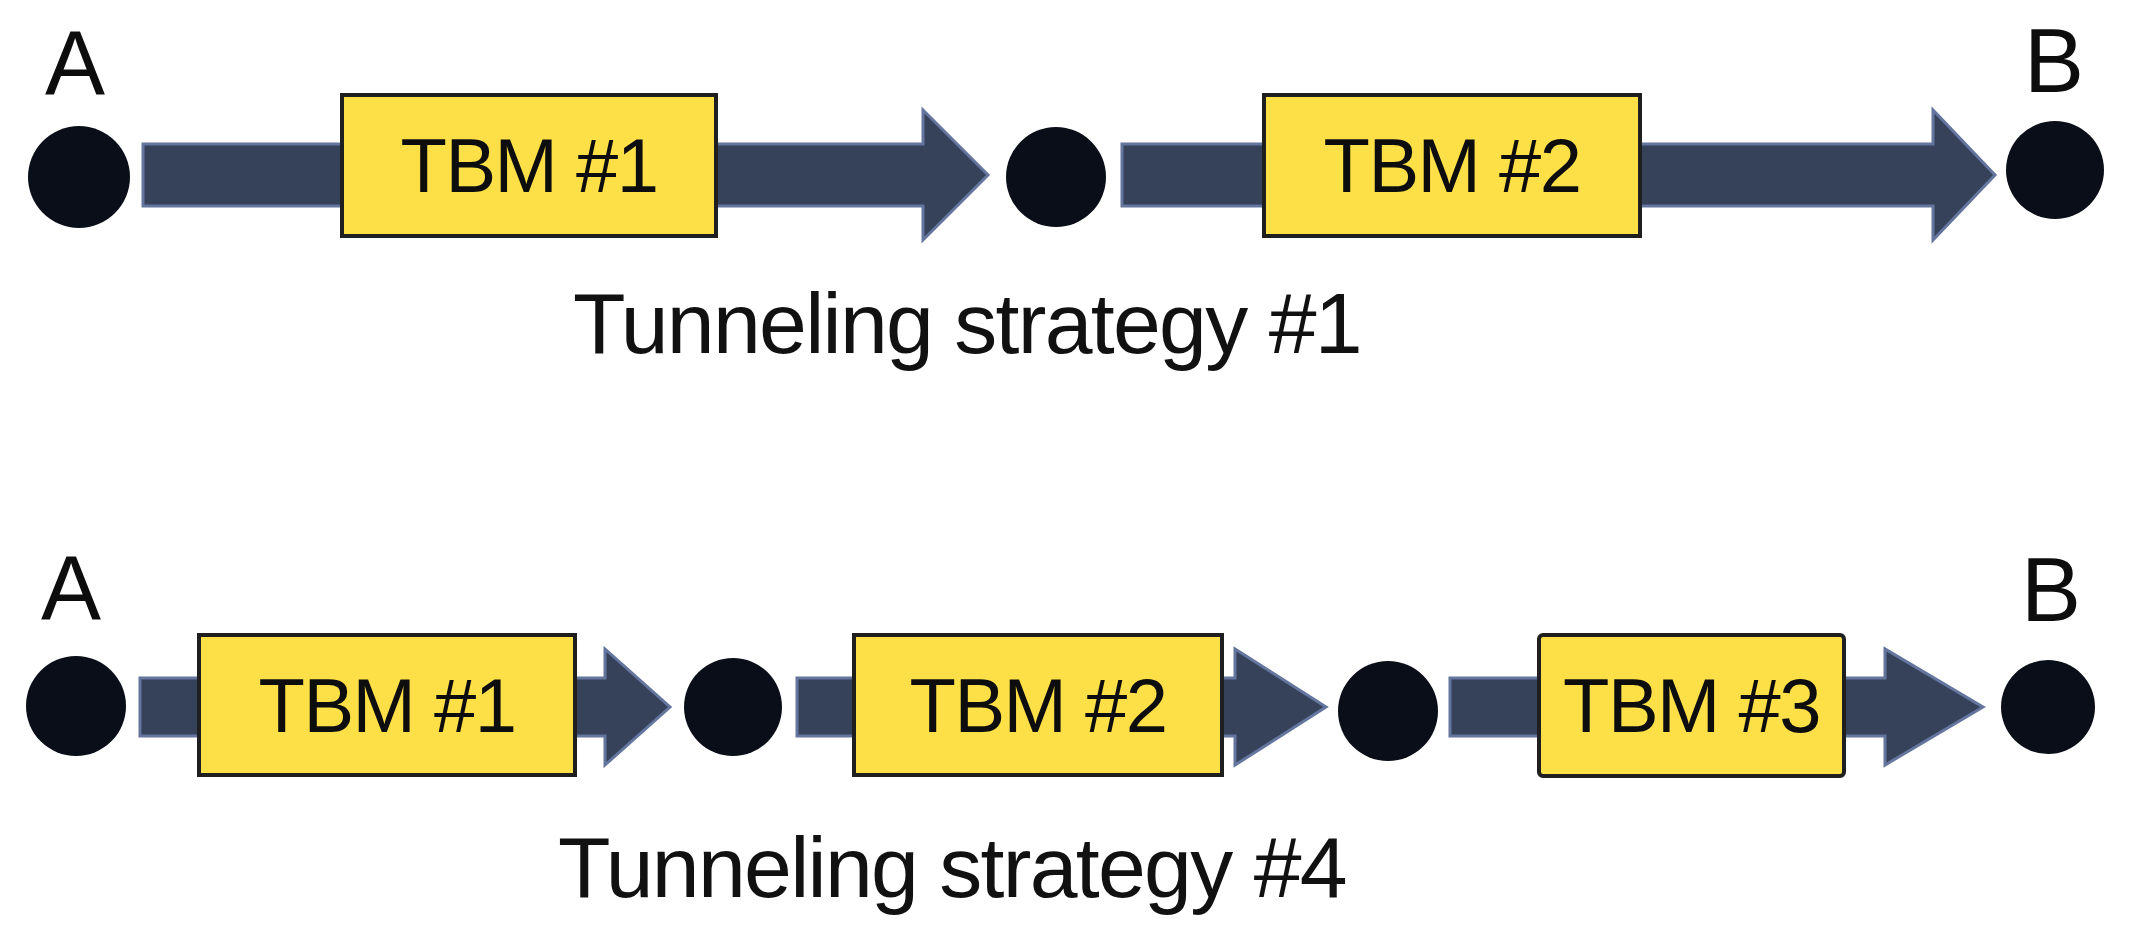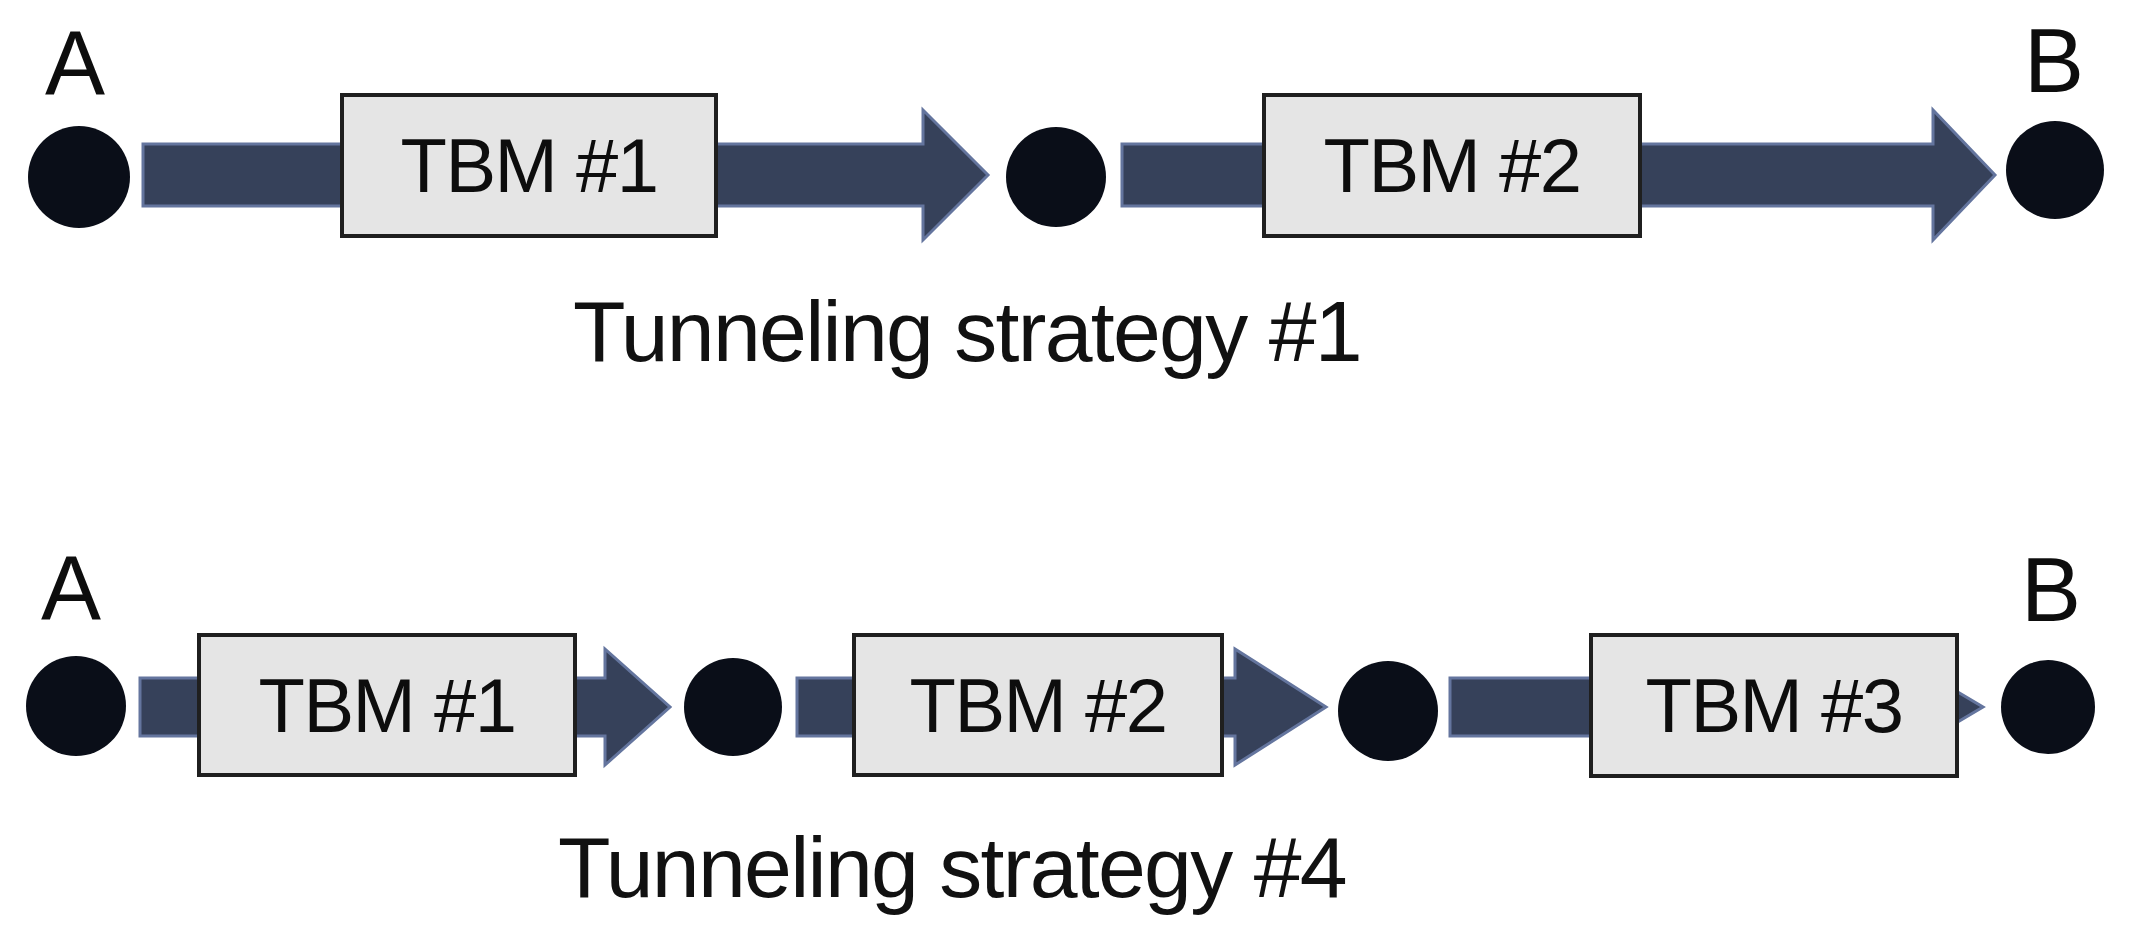--- a/index.html
+++ b/index.html
@@ -18,21 +18,21 @@
     line-height:1.0;
     text-align:center;
     letter-spacing:-0.02em;
     color:#0d0d0d;
   }
   .node{
     background:#0a0e18;
     border-radius:50%;
   }
   .tbm-box{
-    background:#e5e5e5;
+    background:#fde047;
     border:4px solid #1f1f1f;
     box-sizing:border-box;
     display:flex;
     align-items:center;
     justify-content:center;
     font-size:76px;
     letter-spacing:-0.02em;
     white-space:nowrap;
     color:#0d0d0d;
   }
@@ -72,21 +72,21 @@
     </svg>
 
     <div class="abs tbm-box" style="left:1262px;top:93px;width:380px;height:145px;">
       <span>TBM #2</span>
     </div>
 
     <div class="abs node" style="left:2006px;top:121px;width:98px;height:98px;"></div>
 
     <div class="abs endpoint-label" style="left:2003px;top:16px;">B</div>
 
-    <div class="abs caption" style="left:967px;top:288px;">Tunneling strategy #1</div>
+    <div class="abs caption" style="left:967px;top:280px;">Tunneling strategy #1</div>
   </section>
 
   <section>
     <div class="abs endpoint-label" style="left:20px;top:543px;">A</div>
 
     <div class="abs node" style="left:26px;top:656px;width:100px;height:100px;"></div>
 
     <svg class="abs arrow" style="left:140px;top:642px;" width="532" height="130" viewBox="0 0 532 130">
       <polygon points="0,36 465,36 465,7 530,65 465,123 465,94 0,94"></polygon>
     </svg>
@@ -104,21 +104,21 @@
     <div class="abs tbm-box" style="left:852px;top:633px;width:372px;height:144px;">
       <span>TBM #2</span>
     </div>
 
     <div class="abs node" style="left:1338px;top:661px;width:100px;height:100px;"></div>
 
     <svg class="abs arrow" style="left:1450px;top:642px;" width="535" height="130" viewBox="0 0 535 130">
       <polygon points="0,36 435,36 435,7 533,65 435,123 435,94 0,94"></polygon>
     </svg>
 
-    <div class="abs tbm-box" style="left:1589px;top:633px;width:370px;height:145px;">
+    <div class="abs tbm-box" style="left:1537px;top:633px;width:309px;height:145px;border-radius:6px;">
       <span>TBM #3</span>
     </div>
 
     <div class="abs node" style="left:2001px;top:660px;width:94px;height:94px;"></div>
 
     <div class="abs endpoint-label" style="left:2000px;top:545px;">B</div>
 
     <div class="abs caption" style="left:952px;top:824px;">Tunneling strategy #4</div>
   </section>
 

